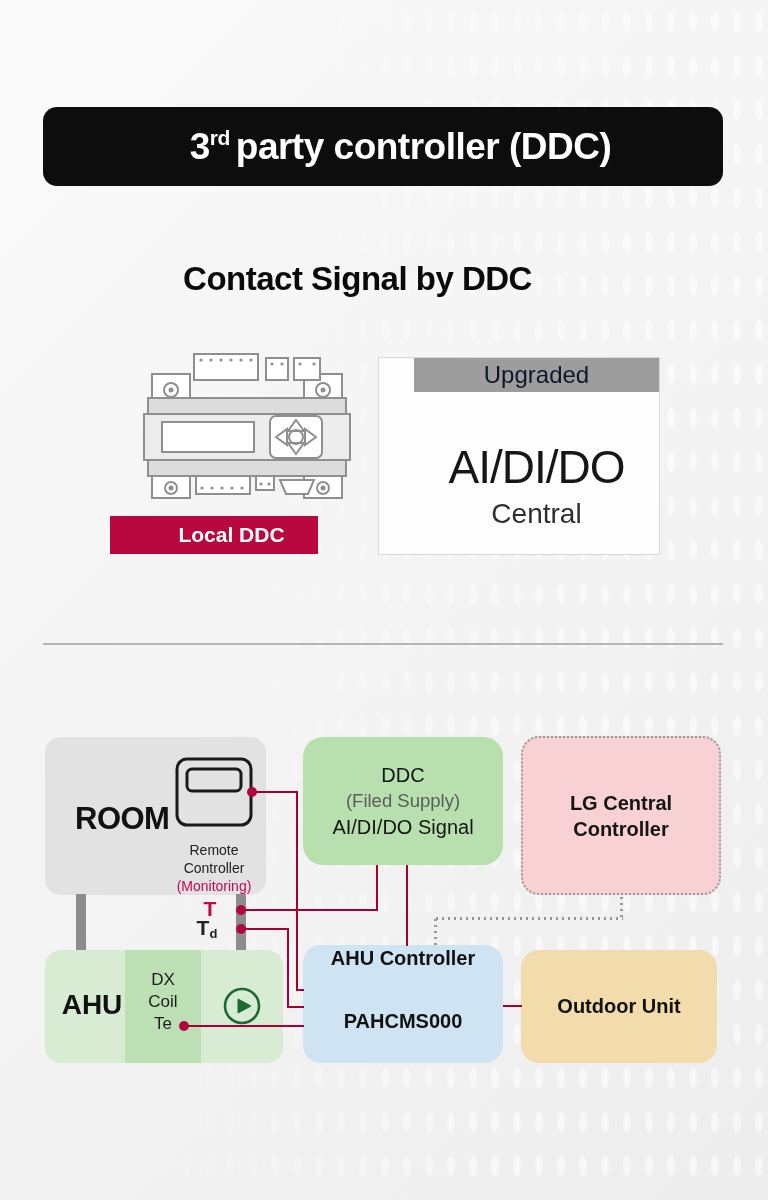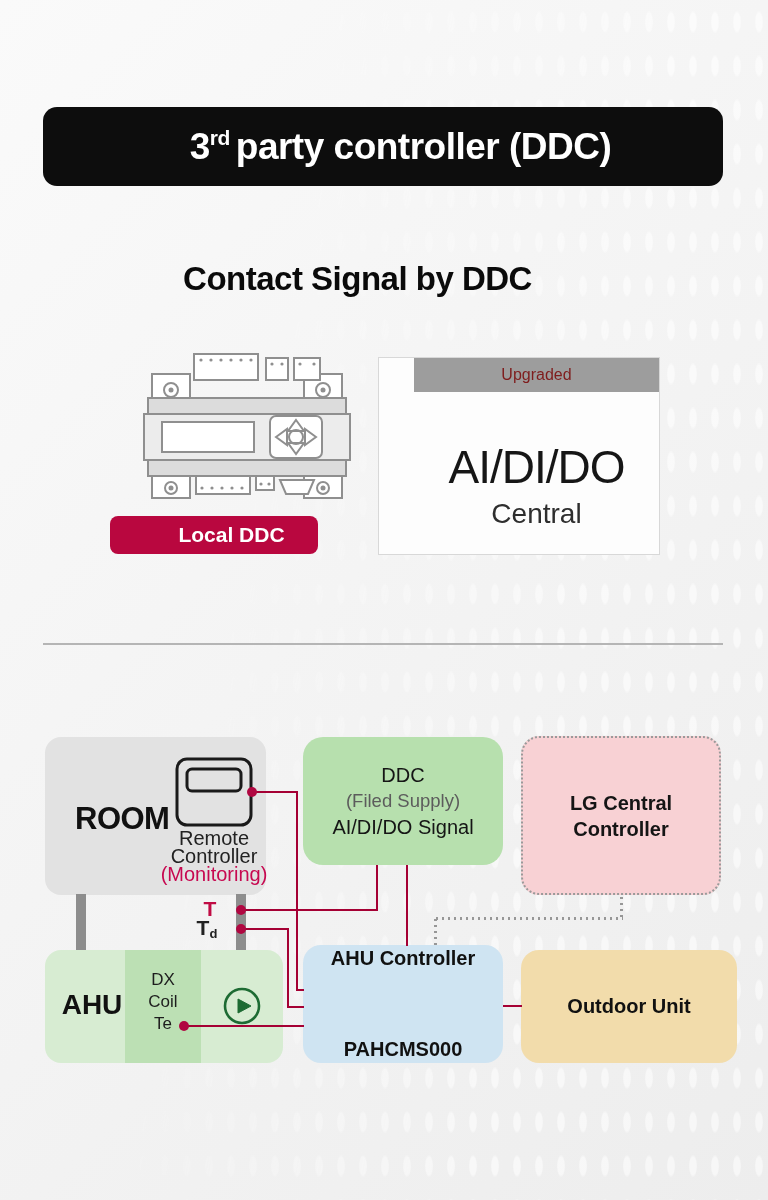--- a/index.html
+++ b/index.html
@@ -30,49 +30,49 @@
 
   .section-title {
     left:0; top:260px; width:680px; text-align:center;
     font-size:33px; font-weight:700; color:#0a0a0a; letter-spacing:-.5px;
   }
 
   
   .device-wrap { left:103px; top:348px; width:218px; height:152px; }
   .local-ddc-btn {
     left:110px; top:516px; width:208px; height:38px;
-    background:#b9073f; border-radius:8px;
+    background:#b9073f; border-radius:0;
     display:flex; align-items:center; justify-content:center;
     color:#fff; font-size:21px; font-weight:600;
   }
   .upgraded-card {
     left:378px; top:357px; width:282px; height:198px;
     background:#fdfdfd; border:1px solid #d8d8d8;
   }
   .upgraded-head {
-    height:34px; background:#9d9d9d; color:#7f1d1d;
+    height:34px; background:#9d9d9d; color:#0f172a;
     display:flex; align-items:center; justify-content:center;
-    font-size:16px; font-weight:500;
+    font-size:24px; font-weight:500;
   }
   .upgraded-body {
     height:163px; display:flex; flex-direction:column;
     align-items:center; justify-content:center; padding-bottom:10px;
   }
   .upgraded-main { font-size:46px; font-weight:500; color:#161616; letter-spacing:-1px;margin-top:32px; }
   .upgraded-sub  { font-size:28px; font-weight:400; color:#2e2e2e; margin-top:4px; }
 
   .divider { left:43px; top:643px; width:680px; height:2px; background:#b5b5b5; }
 
   
   .dbox { position:absolute; border-radius:18px; }
   .room-box { left:45px; top:737px; width:221px; height:158px; background:#e2e2e2; border-radius:16px; }
   .room-title { position:absolute; left:30px; top:64px; font-size:31px; font-weight:700; color:#111; letter-spacing:-.5px; }
   .remote-icon { position:absolute; left:130px; top:20px; }
-  .remote-label { position:absolute; left:104px; top:92px; width:130px; text-align:center;
-                  font-size:20px; line-height:18px; color:#222; font-weight:500; }
+  .remote-label { position:absolute; left:104px; top:104px; width:130px; text-align:center;
+                  font-size:14px; line-height:18px; color:#222; font-weight:500; }
   .remote-note { color:#c70850; font-weight:400; }
 
   .ddc-box { left:303px; top:737px; width:200px; height:128px; background:#b7e0ae; border-radius:20px;
              display:flex; flex-direction:column; align-items:center; justify-content:center; text-align:center; }
   .ddc-box .b { font-size:20px; font-weight:400; color:#151515; line-height:26px; }
   .ddc-box .g { font-size:18.5px; color:#5c5c5c; line-height:26px; }
 
   .lg-box { left:521px; top:736px; width:200px; height:159px; background:#f8d1d4;
             border:2px dotted #9a9a9a; border-radius:18px;
             display:flex; flex-direction:column; align-items:center; justify-content:center; text-align:center; }
@@ -81,24 +81,24 @@
 
   .ahu-box { left:45px; top:950px; width:238px; height:113px; background:#d7ecd2; border-radius:16px; overflow:hidden; }
   .ahu-stripe { position:absolute; left:80px; top:0; width:76px; height:113px; background:#bce0b4; }
   .ahu-title { position:absolute; left:14px; top:39px; width:66px; text-align:center;
                font-size:28px; font-weight:700; color:#111; }
   .coil-label { position:absolute; left:80px; top:19px; width:76px; text-align:center;
                 font-size:17px; line-height:22px; color:#1d1d1d; font-weight:500; }
   .fan-icon { position:absolute; left:177px; top:36px; }
 
   .ahu-ctrl-box { left:303px; top:945px; width:200px; height:118px; background:#cfe4f2;
-                  display:flex; flex-direction:column; align-items:center; justify-content:space-between; text-align:center;gap:36px; }
+                  display:flex; flex-direction:column; align-items:center; justify-content:flex-start; text-align:center;gap:36px; }
   .ahu-ctrl-box .b { font-size:20px; font-weight:700; color:#111; line-height:27px; }
 
-  .outdoor-box { left:521px; top:950px; width:216px; height:113px; background:#f2dcab;
+  .outdoor-box { left:521px; top:950px; width:196px; height:113px; background:#f2dcab;
                  display:flex; align-items:center; justify-content:center;
                  font-size:20px; font-weight:700; color:#111; }
 
   
   .gray-bar { position:absolute; width:10px; height:56px; top:894px; background:#8d8d8d; }
   .redline { position:absolute; background:#a50034; }
   .reddot  { position:absolute; width:10px; height:10px; border-radius:50%; background:#b00741; }
   .t-label  { position:absolute; left:198px; top:897px; width:24px; text-align:center;
               font-size:21px; font-weight:600; color:#c00c44; }
   .td-label { position:absolute; left:193px; top:916px; width:28px; text-align:center;

